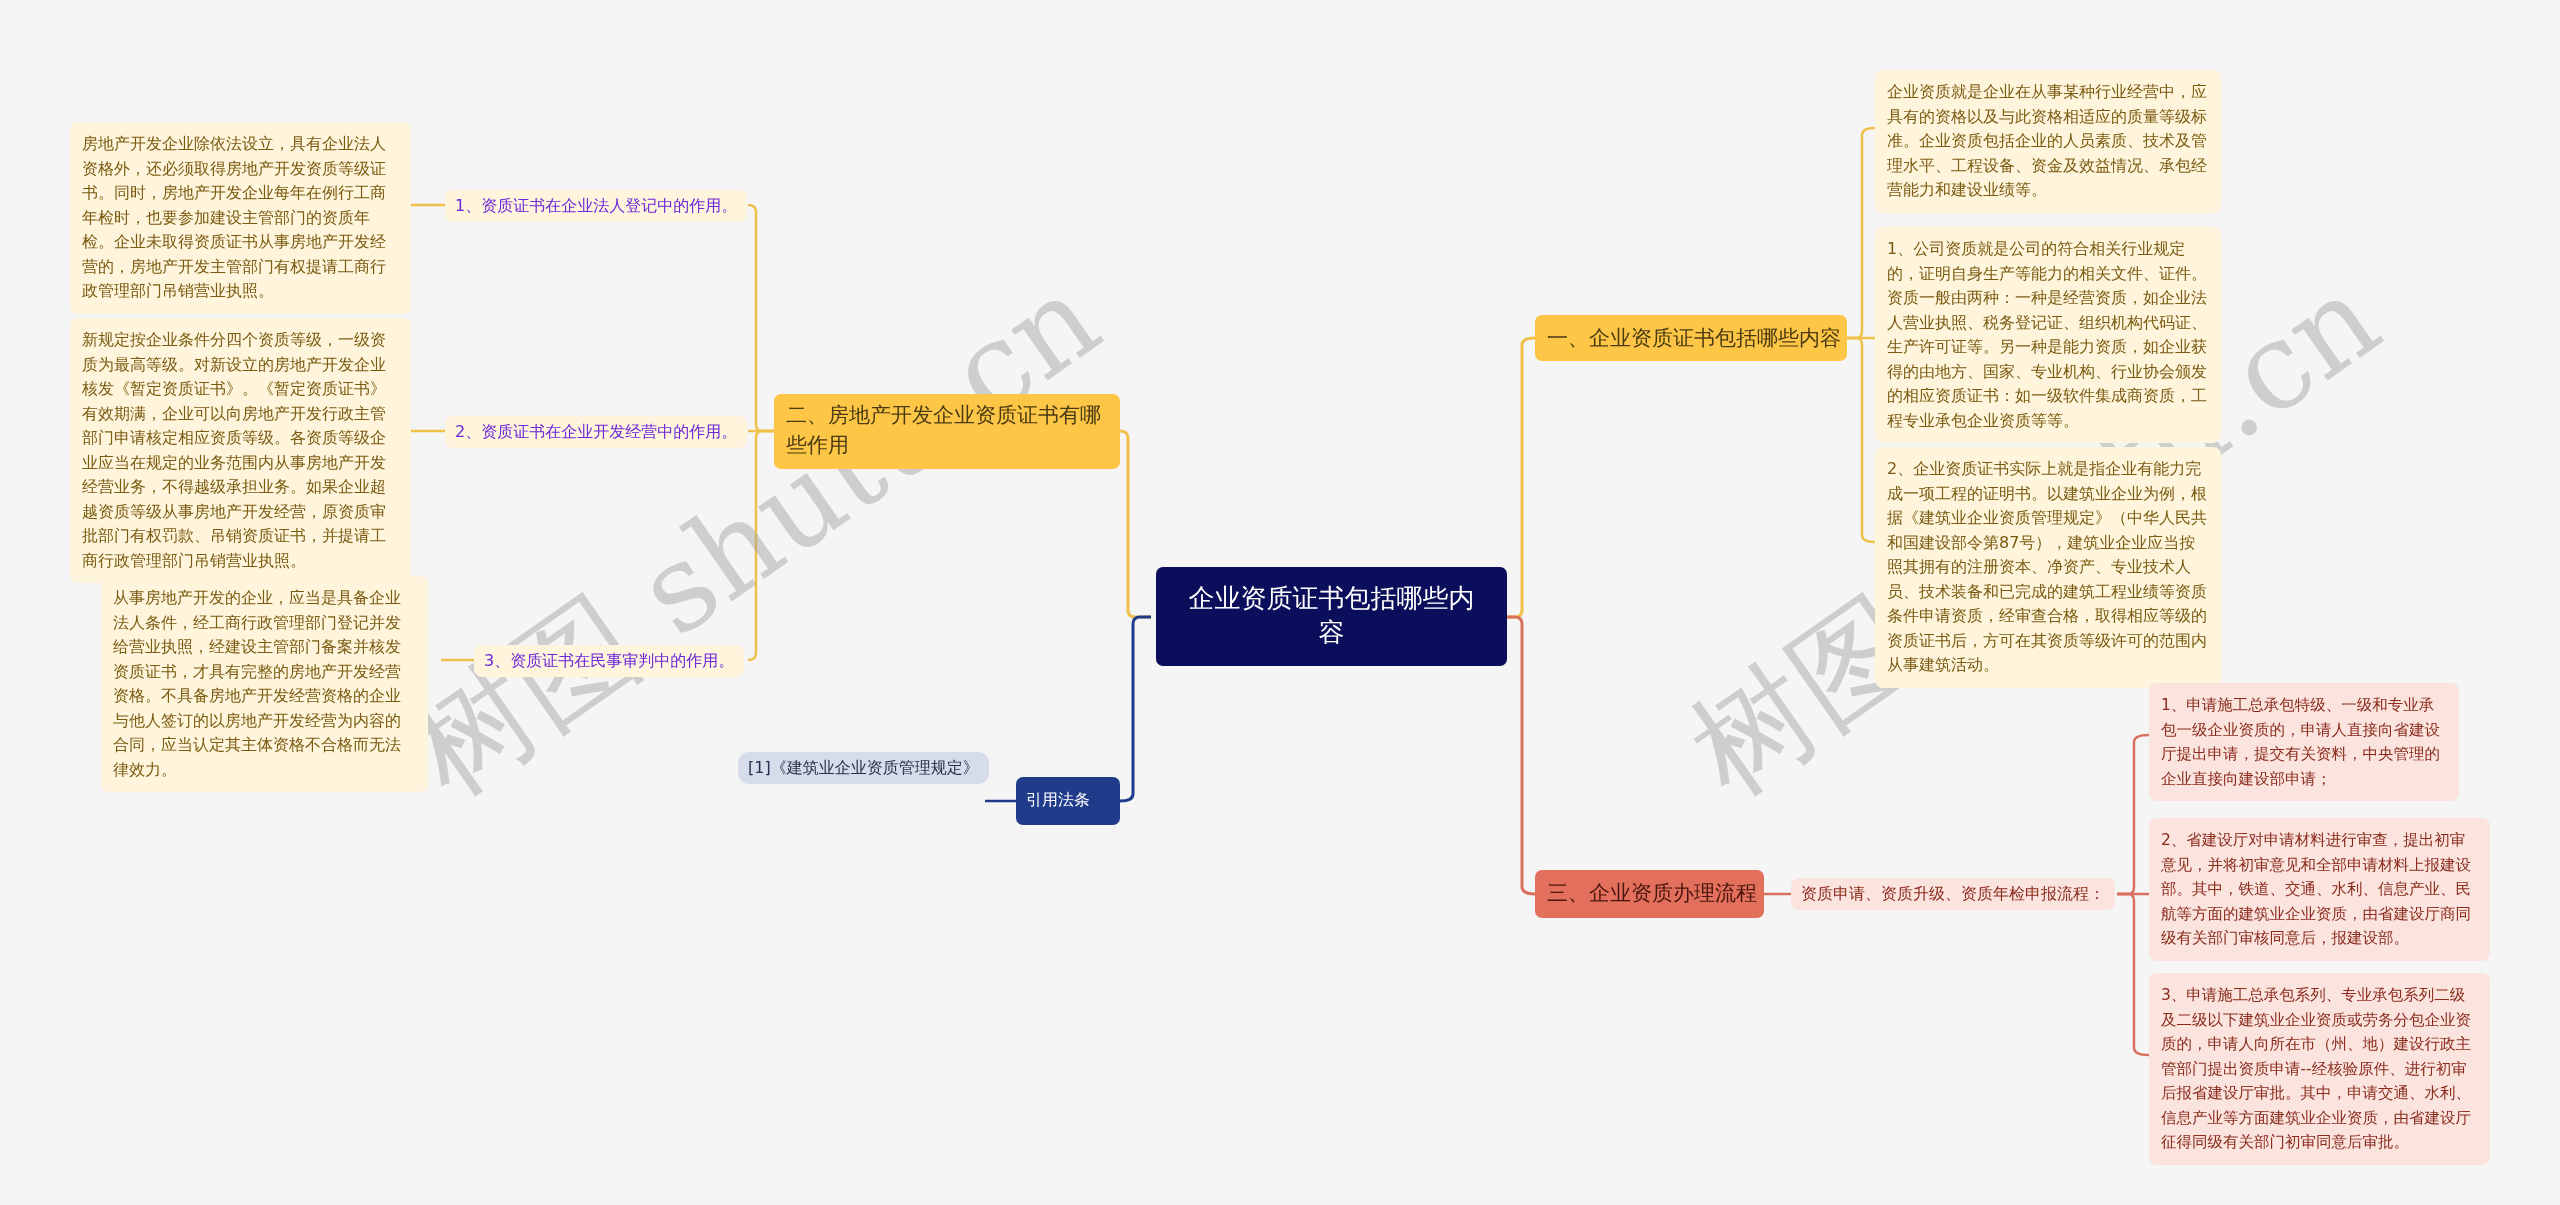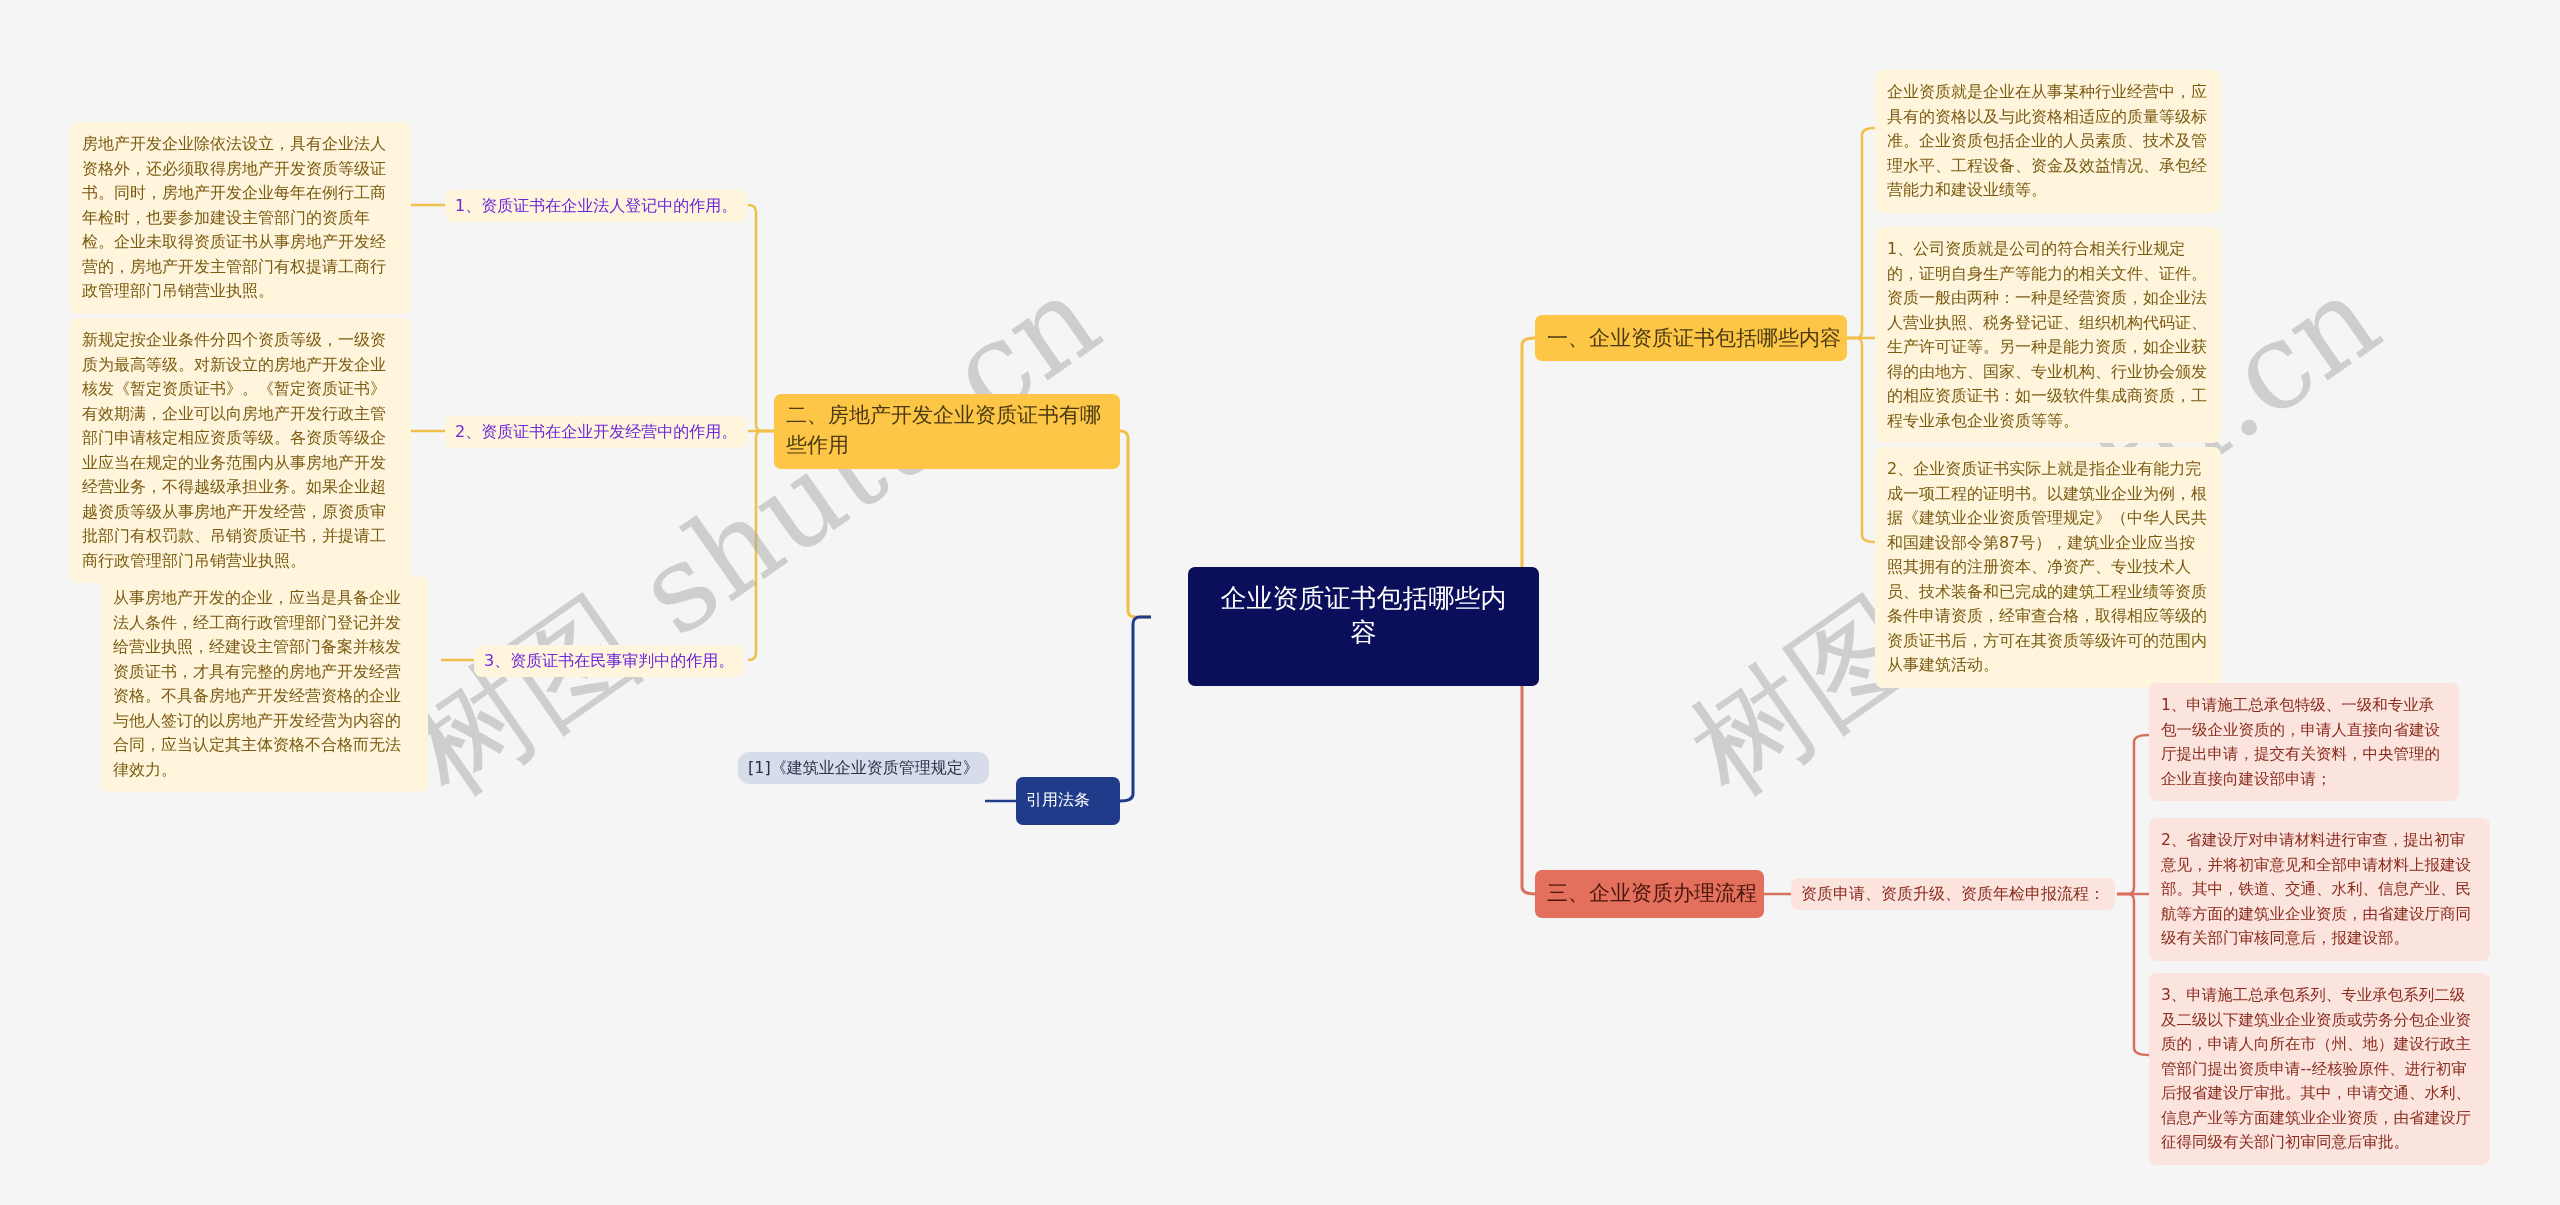--- a/index.html
+++ b/index.html
@@ -48,21 +48,21 @@
   <path d="M1764,894 L1791,894" stroke="#d9705e" stroke-width="2.5"></path>
 
   <path d="M2117,894 L2128,894 Q2134,894 2134,887 L2134,742 Q2134,735 2149,735" fill="none" stroke="#d9705e" stroke-width="2.5"></path>
   <path d="M2117,894 L2149,894" fill="none" stroke="#d9705e" stroke-width="2.5"></path>
   <path d="M2117,894 L2128,894 Q2134,894 2134,901 L2134,1048 Q2134,1055 2149,1055" fill="none" stroke="#d9705e" stroke-width="2.5"></path>
 </svg>
 
 <div class="wm" style="left:380px;top:700px;">树图 shutu.cn</div>
 <div class="wm" style="left:1660px;top:700px;">树图 shutu.cn</div>
 
-<div class="abs center" style="left:1188px;top:567px;width:351px;height:119px;">
+<div class="abs center" style="left:1156px;top:567px;width:351px;height:99px;">
   <span>企业资质证书包括哪些内容</span>
 </div>
 
 <div class="abs branch-y" style="left:774px;top:394px;width:346px;height:75px;">
   <span>二、房地产开发企业资质证书有哪些作用</span>
 </div>
 
 <div class="abs sub" style="left:445px;top:190px;">
   <span>1、资质证书在企业法人登记中的作用。</span>
 </div>

